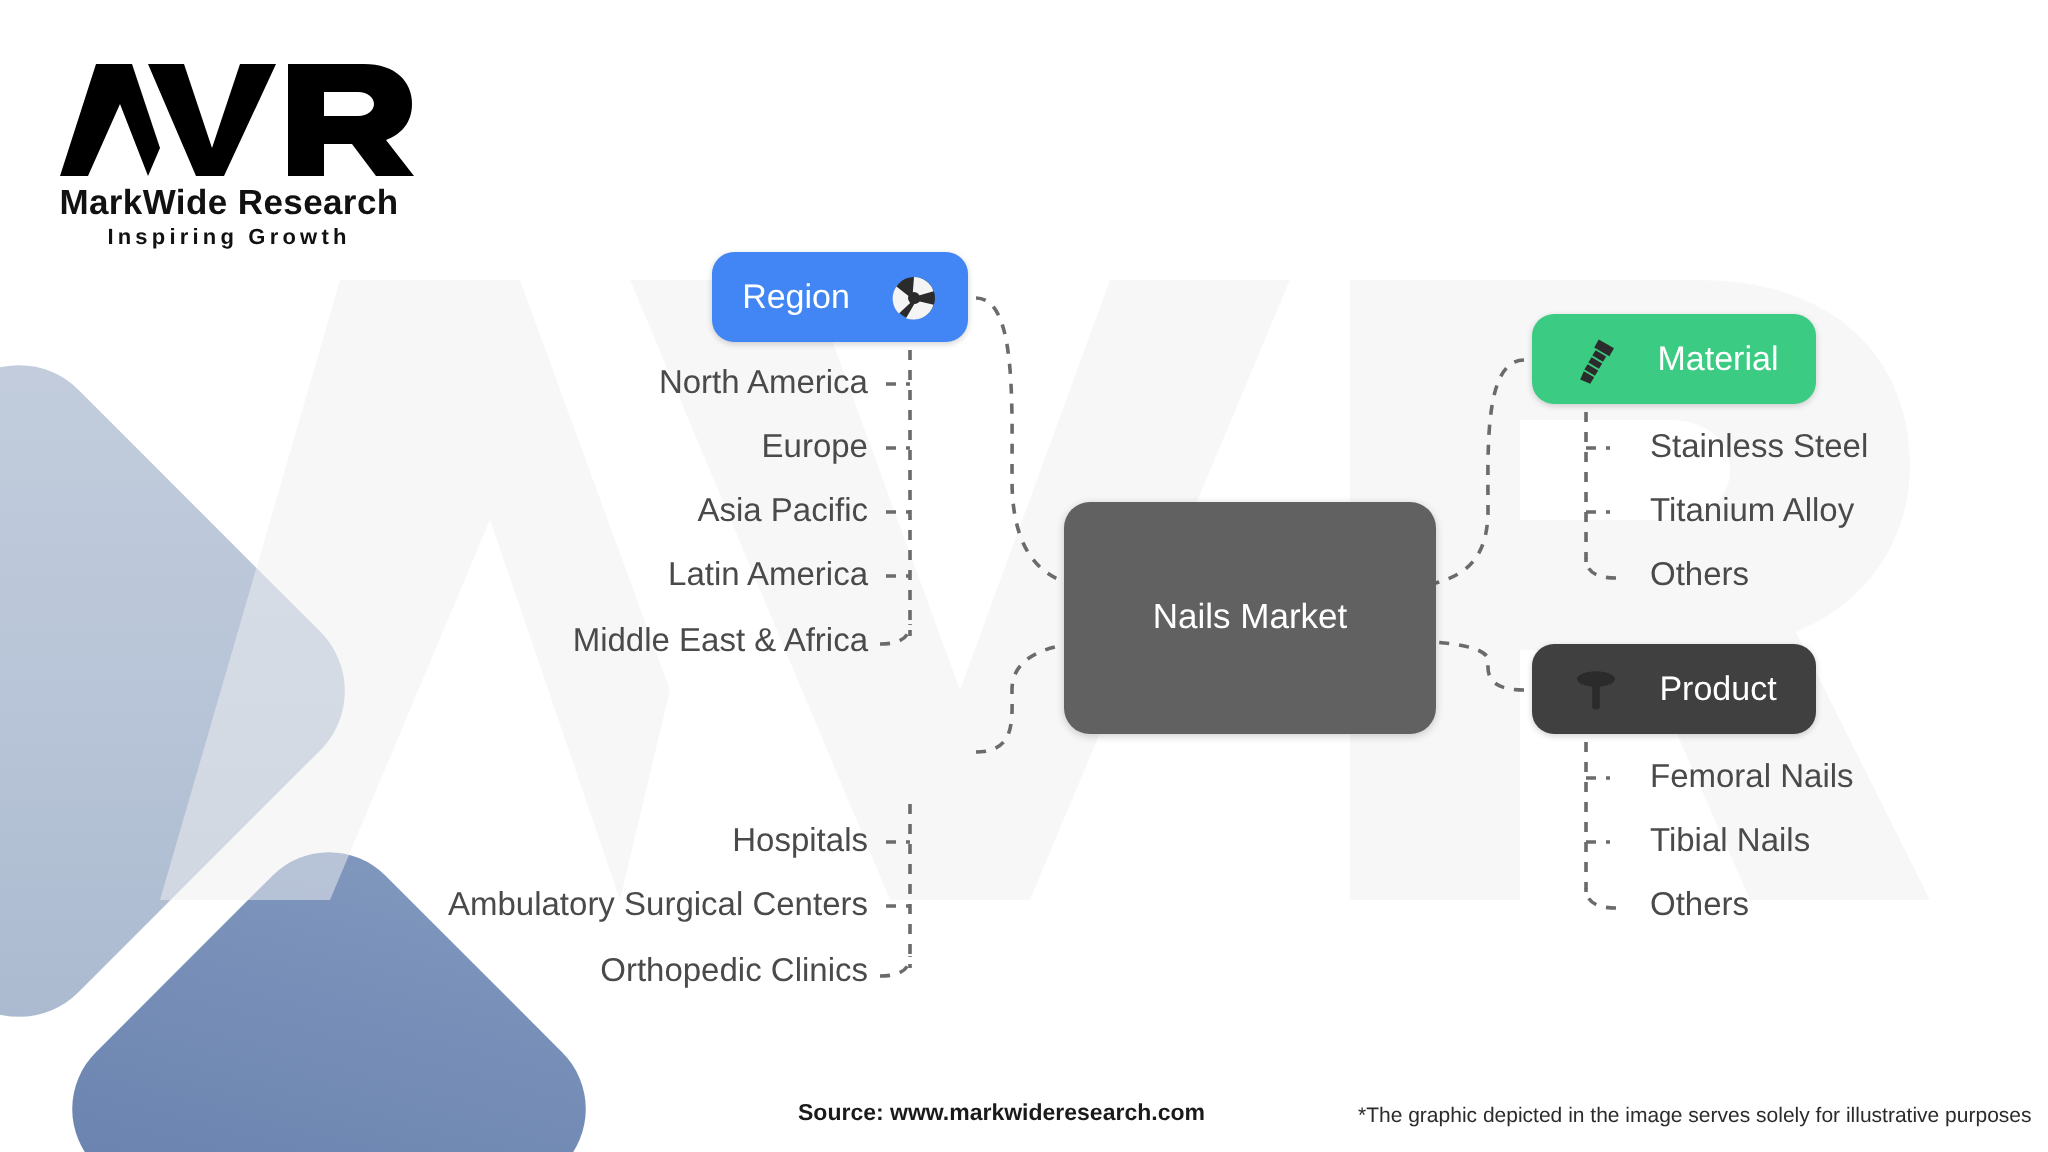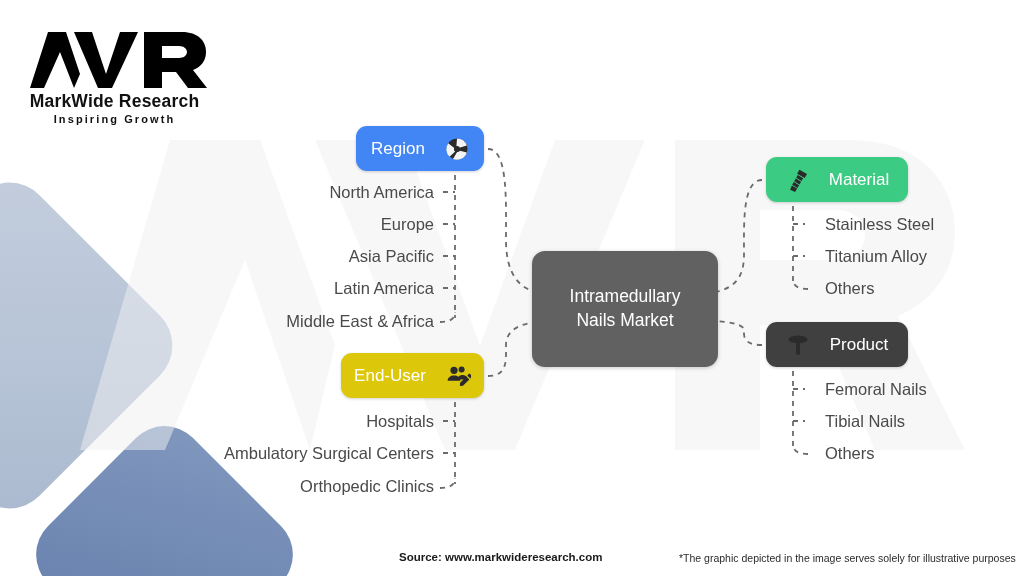--- a/index.html
+++ b/index.html
@@ -146,35 +146,20 @@
       <svg width="24" height="24" viewBox="0 0 24 24">
         <circle cx="12" cy="12" r="10.5" fill="#2b2b2b"></circle>
         <path d="M12 1.5 A10.5 10.5 0 0 1 21.8 8.6 L13.6 11 A3 3 0 0 0 11.4 9.2 Z" fill="#ffffff" opacity=".95"></path>
         <path d="M21.8 15.4 A10.5 10.5 0 0 1 8 22.1 L12.3 14.8 A3 3 0 0 0 14.9 13.8 Z" fill="#ffffff" opacity=".95"></path>
         <path d="M4.5 19.8 A10.5 10.5 0 0 1 3.2 6.3 L9.6 11.2 A3 3 0 0 0 10.2 14.4 Z" fill="#ffffff" opacity=".95"></path>
         <circle cx="12" cy="12" r="3" fill="#2b2b2b"></circle>
       </svg>
     </span>
   </div>
 
-  <div class="node node-enduser">
-    <span>End-User</span>
-    <span class="ico">
-      <svg width="25" height="24" viewBox="0 0 25 24">
-        <g fill="#2b2b2b">
-          <circle cx="8" cy="6.3" r="3.6"></circle>
-          <path d="M1.6 16.8c0-3.4 2.9-5.4 6.4-5.4s6.4 2 6.4 5.4z"></path>
-          <circle cx="15.6" cy="5.6" r="3"></circle>
-          <path d="M11.2 15.4c.4-3 3-4.6 5.9-4.3 2.7.3 4.3 1.9 4.5 4.3z"></path>
-          <path d="M13.9 21.9l.2-3.1 6.3-6.3 2.9 2.9-6.3 6.3z"></path>
-          <path d="M21.3 11.5l1.4-1.4c.4-.4 1-.4 1.4 0l1.5 1.5c.4.4.4 1 0 1.4l-1.4 1.4z"></path>
-        </g>
-      </svg>
-    </span>
-  </div>
 
   <div class="node node-material">
     <span class="ico">
       <svg width="24" height="24" viewBox="0 0 24 24">
         <g fill="#2b2b2b">
           <path d="M14.4 1.7l7.6 4.4-2.3 4-7.6-4.4z"></path>
           <path d="M12.8 7.1l5.3 3.1-1.6 2.7-5.3-3.1z"></path>
           <path d="M10.8 10.6l5.3 3.1-1.6 2.7-5.3-3.1z"></path>
           <path d="M8.8 14.1l5.3 3.1-1.6 2.7-5.3-3.1z"></path>
           <path d="M6.9 17.6l5.2 3-2 3.3-5-2.1z"></path>
@@ -191,21 +176,20 @@
           <ellipse cx="12" cy="6.6" rx="9.4" ry="3.8"></ellipse>
           <path d="M2.6 6.6c0-2.1 4.2-3.8 9.4-3.8s9.4 1.7 9.4 3.8c0 0-3.4-1.2-9.4-1.2S2.6 6.6 2.6 6.6z"></path>
           <rect x="10.1" y="9.2" width="3.8" height="12.6" rx="1.5"></rect>
         </g>
       </svg>
     </span>
     <span>Product</span>
   </div>
 
   <div class="center-node">
-    <span>Intramedullary</span>
     <span>Nails Market</span>
   </div>
 
   <div class="leaf r" style="left:434px;top:192px;">North America</div>
   <div class="leaf r" style="left:434px;top:224px;">Europe</div>
   <div class="leaf r" style="left:434px;top:256px;">Asia Pacific</div>
   <div class="leaf r" style="left:434px;top:288px;">Latin America</div>
   <div class="leaf r" style="left:434px;top:321px;">Middle East &amp; Africa</div>
 
   <div class="leaf r" style="left:434px;top:421px;">Hospitals</div>

